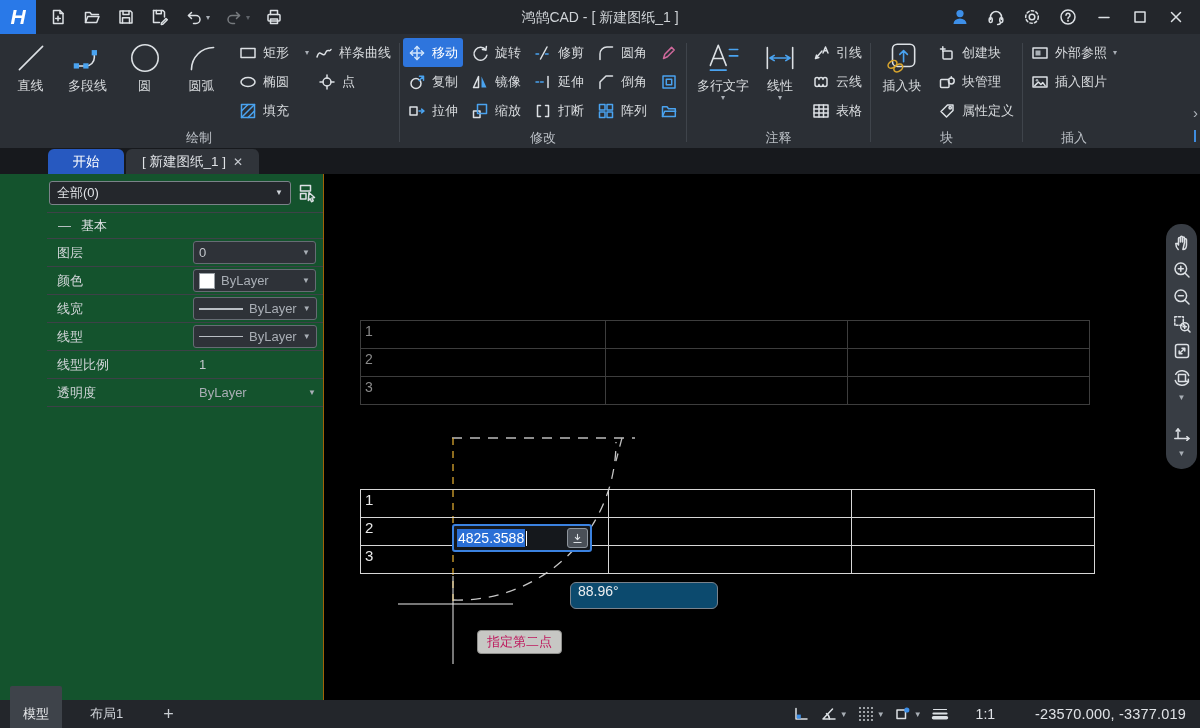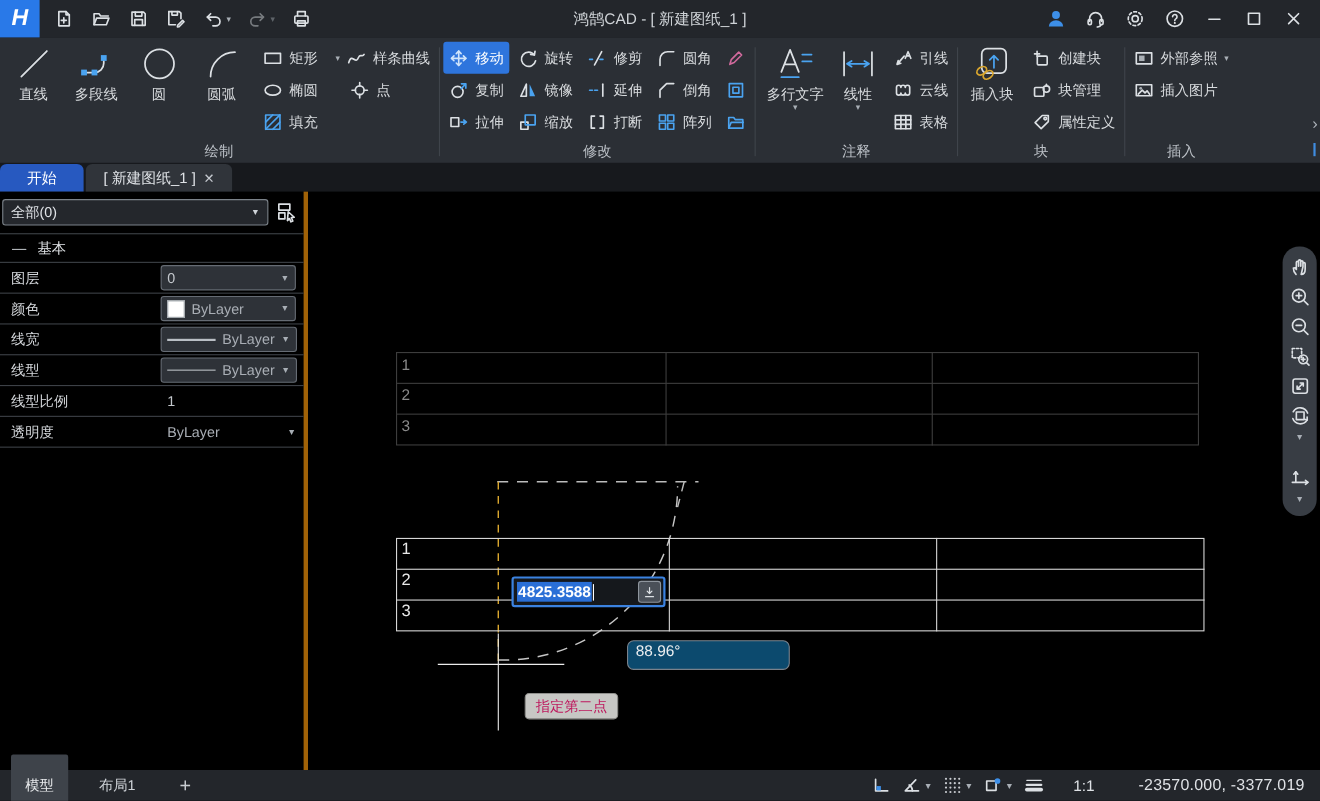--- a/index.html
+++ b/index.html
@@ -38,26 +38,26 @@
   .rbig .lbl{font-size:13px;color:#d8dbde;line-height:15px;white-space:nowrap;}
   .rcol{display:flex;flex-direction:column;}
   .rsmall{height:29px;display:flex;align-items:center;gap:6px;padding:0 5px;border-radius:3px;font-size:13px;color:#d8dbde;white-space:nowrap;}
   .rsmall svg{width:18px;height:18px;}
   .rgrid{display:grid;grid-template-rows:repeat(3,29px);grid-auto-flow:column;column-gap:3px;align-items:center;}
   .active-tool{background:#2e75dd;color:#fff;}
   .ribbon-expand{position:absolute;right:2px;top:70px;color:#aeb4bb;font-size:15px;}
   .ribbon-scrollmark{position:absolute;right:4px;top:96px;width:2px;height:12px;background:#3f8de0;}
   
   .doctabs{position:absolute;left:0;top:148px;right:0;height:26px;background:#17191d;display:flex;align-items:flex-end;z-index:24;}
-  .dtab{height:25px;display:flex;align-items:center;justify-content:center;gap:7px;border-radius:6px 6px 0 0;font-size:13.5px;padding:0 16px;}
+  .dtab{height:25px;display:flex;align-items:center;justify-content:center;gap:7px;border-radius:6px 6px 0 0;font-size:13.5px;padding:0 16px;margin-left:48px;}
   .dtab-start{width:44px;background:#2759c0;color:#fff;}
   .dtab-doc{background:#30343a;color:#dfe2e6;margin-left:2px;}
   .dtab-close{font-size:12px;color:#c6cad0;}
   
-  .props{position:absolute;left:0;top:174px;width:276px;bottom:28px;background:#000000;border-right:4px solid #a16207;z-index:20;}
+  .props{position:absolute;left:0;top:174px;width:276px;bottom:28px;background:#14532d;border-right:1px solid #a16207;z-index:20;padding-left:47px;}
   .filter-row{display:flex;align-items:center;gap:3px;margin:6px 2px 0 2px;}
   .filter-select{flex:1;height:22px;border:1px solid #7b8289;border-radius:3px;background:#24272c;display:flex;align-items:center;padding:0 7px;color:#e0e3e7;}
   .filter-select .caret{margin-left:auto;color:#cfd4d9;}
   .filter-btn{width:27px;height:25px;display:flex;align-items:center;justify-content:center;}
   .section-hdr{height:25px;margin-top:7px;display:flex;align-items:center;gap:10px;padding:0 11px;border-top:1px solid #3e4248;border-bottom:1px solid #3e4248;color:#e2e5e8;}
   .sec-minus{color:#c9cdd2;font-size:13px;}
   .prop-row{height:27px;display:flex;align-items:center;border-bottom:1px solid #3d4147;}
   .prop-label{width:136px;padding-left:10px;color:#d3d6da;}
   .prop-value{flex:1;display:flex;align-items:center;padding-right:7px;min-width:0;}
   .widget{flex:1;height:21px;border:1px solid #666c74;border-radius:3px;background:#2e3238;display:flex;align-items:center;gap:6px;padding:0 5px;color:#a9aeb5;}
@@ -617,21 +617,21 @@
     <div class="hl" style="top:28px;"></div>
     <div class="hl" style="top:56px;"></div>
     <div class="vl" style="left:248px;"></div>
     <div class="vl" style="left:491px;"></div>
     <span class="num" style="top:4px;">1</span>
     <span class="num" style="top:32px;">2</span>
     <span class="num" style="top:60px;">3</span>
   </div>
 
 
-  <div class="dyninput" style="left:188px;top:350px;font-weight:bold;">
+  <div class="dyninput" style="left:175px;top:350px;">
     <span class="sel">4825.3588</span>
     <span class="cursorbar"></span>
     <span class="dropbtn">
       <svg class="ic" width="13" height="13" viewBox="0 0 18 18">
           <path d="M9 3 v7.5 M9 10.5 l-3-3 M9 10.5 l3-3 M4 14.5 h10"></path>
         </svg>
     </span>
   </div>
 
   <div class="angle-tip" style="left:293px;top:408px;">

